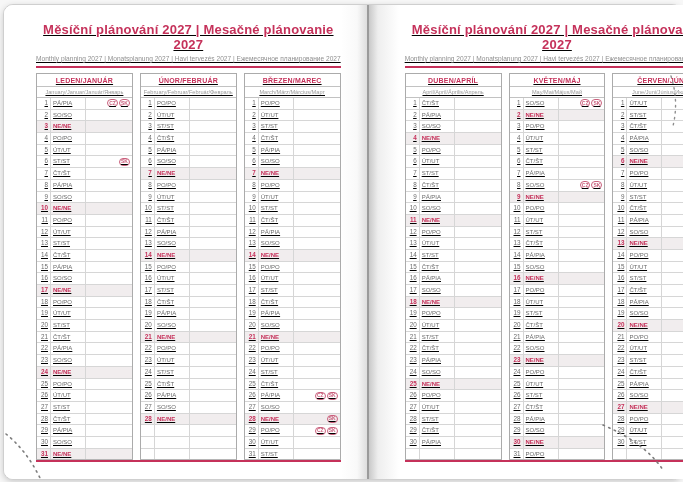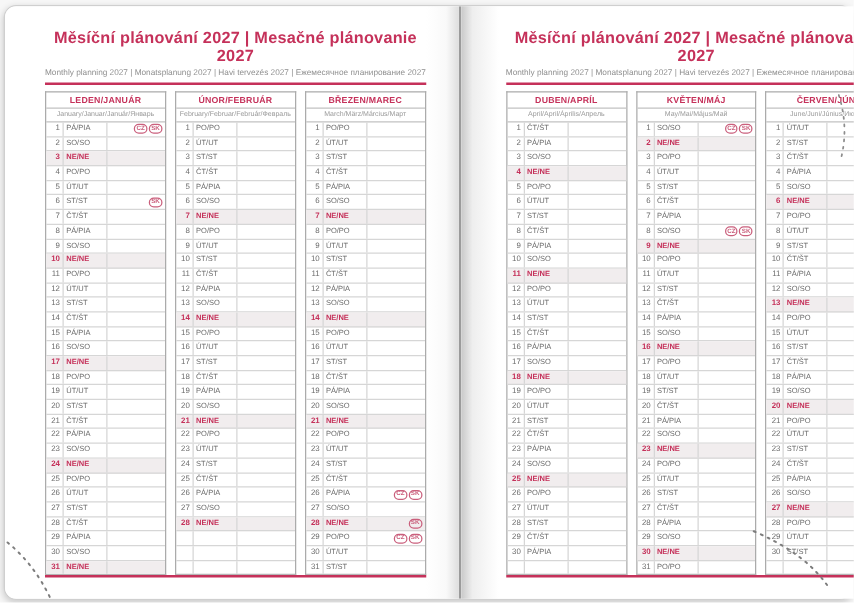--- a/index.html
+++ b/index.html
@@ -1,21 +1,21 @@
 <!DOCTYPE html>
 <html><head>
 <meta charset="utf-8">
 <style>
   html,body{margin:0;padding:0;}
   .canvas{position:relative;width:683px;height:482px;background:#f7f7f7;overflow:hidden;
           font-family:"Liberation Sans", sans-serif;}
   .book{position:absolute;left:3px;top:4px;width:677px;height:474px;display:flex;
         border-radius:10px;background:#fff;border:1px solid #cfcfcf;
         box-shadow:0 2px 6px rgba(0,0,0,0.18);}
-  .page{flex:1;position:relative;box-sizing:border-box;}
+  .page{flex:1;position:relative;box-sizing:border-box;text-decoration:underline;}
   .page.left{border-radius:9px 0 0 9px;border-right:2px solid #9b9b9b;
              background:linear-gradient(to left,#dedede 0px,#f9f9f9 10px,#ffffff 26px);
              padding:17px 26px 0 32px;}
   .page.right{border-radius:0 9px 9px 0;
               background:linear-gradient(to right,#c9c9c9 0px,#eeeeee 9px,#ffffff 30px);
               padding:17px 24px 0 36px;}
   .title{text-align:center;font-size:13px;font-weight:bold;color:#c5315a;letter-spacing:0.2px;}
   .subtitle{text-align:center;font-size:6.6px;color:#8f8f8f;margin-top:3px;white-space:nowrap;}
   .toprule{border-bottom:2px solid #c5315a;margin-top:4px;}
   .months{display:flex;gap:7px;margin-top:5px;}

